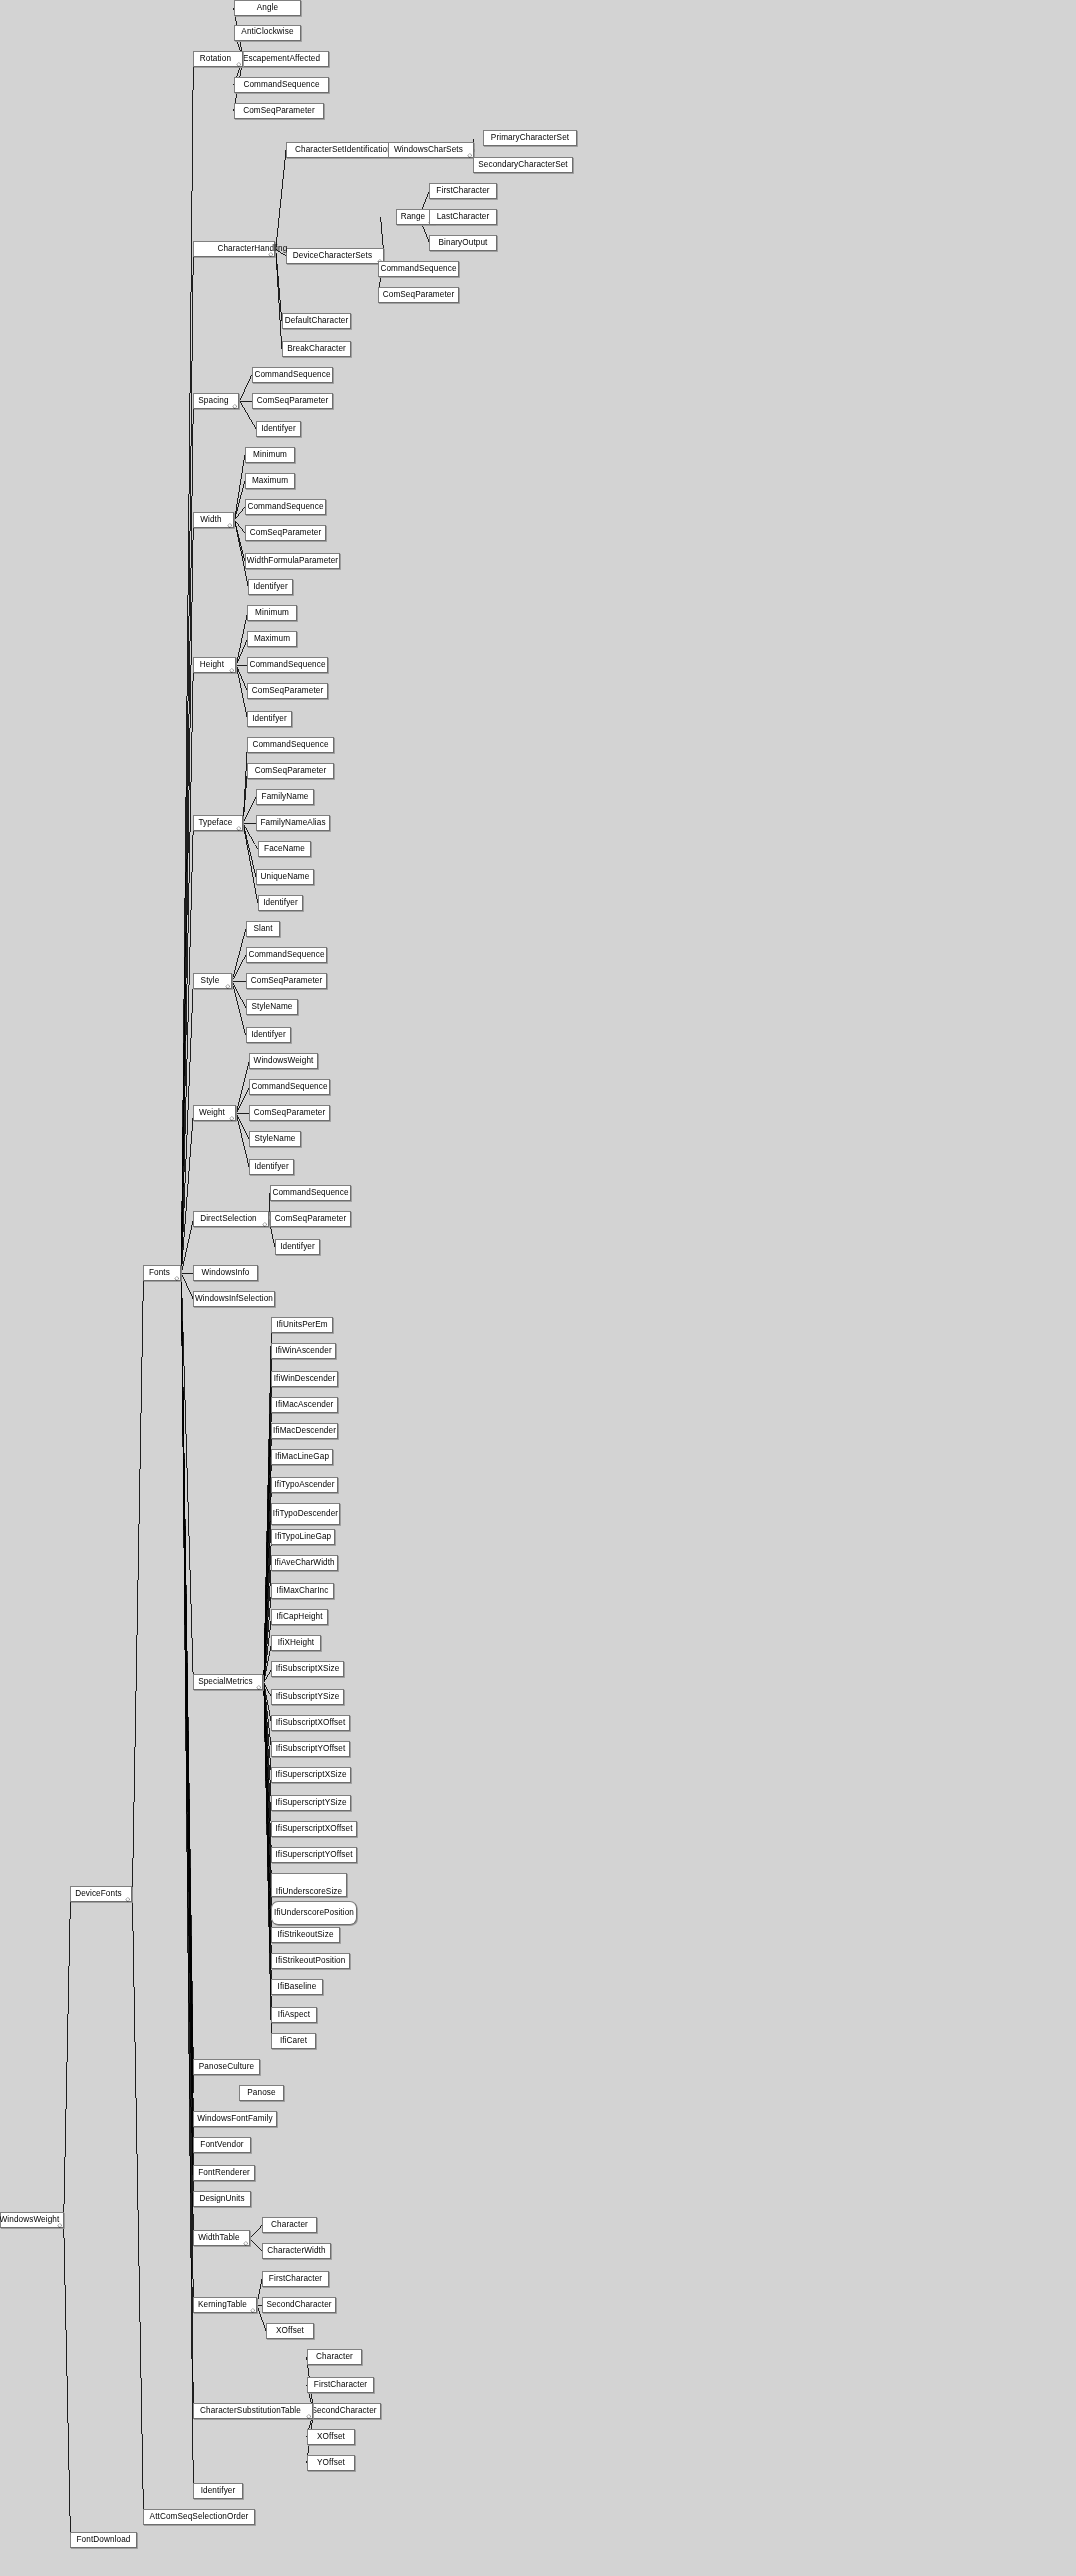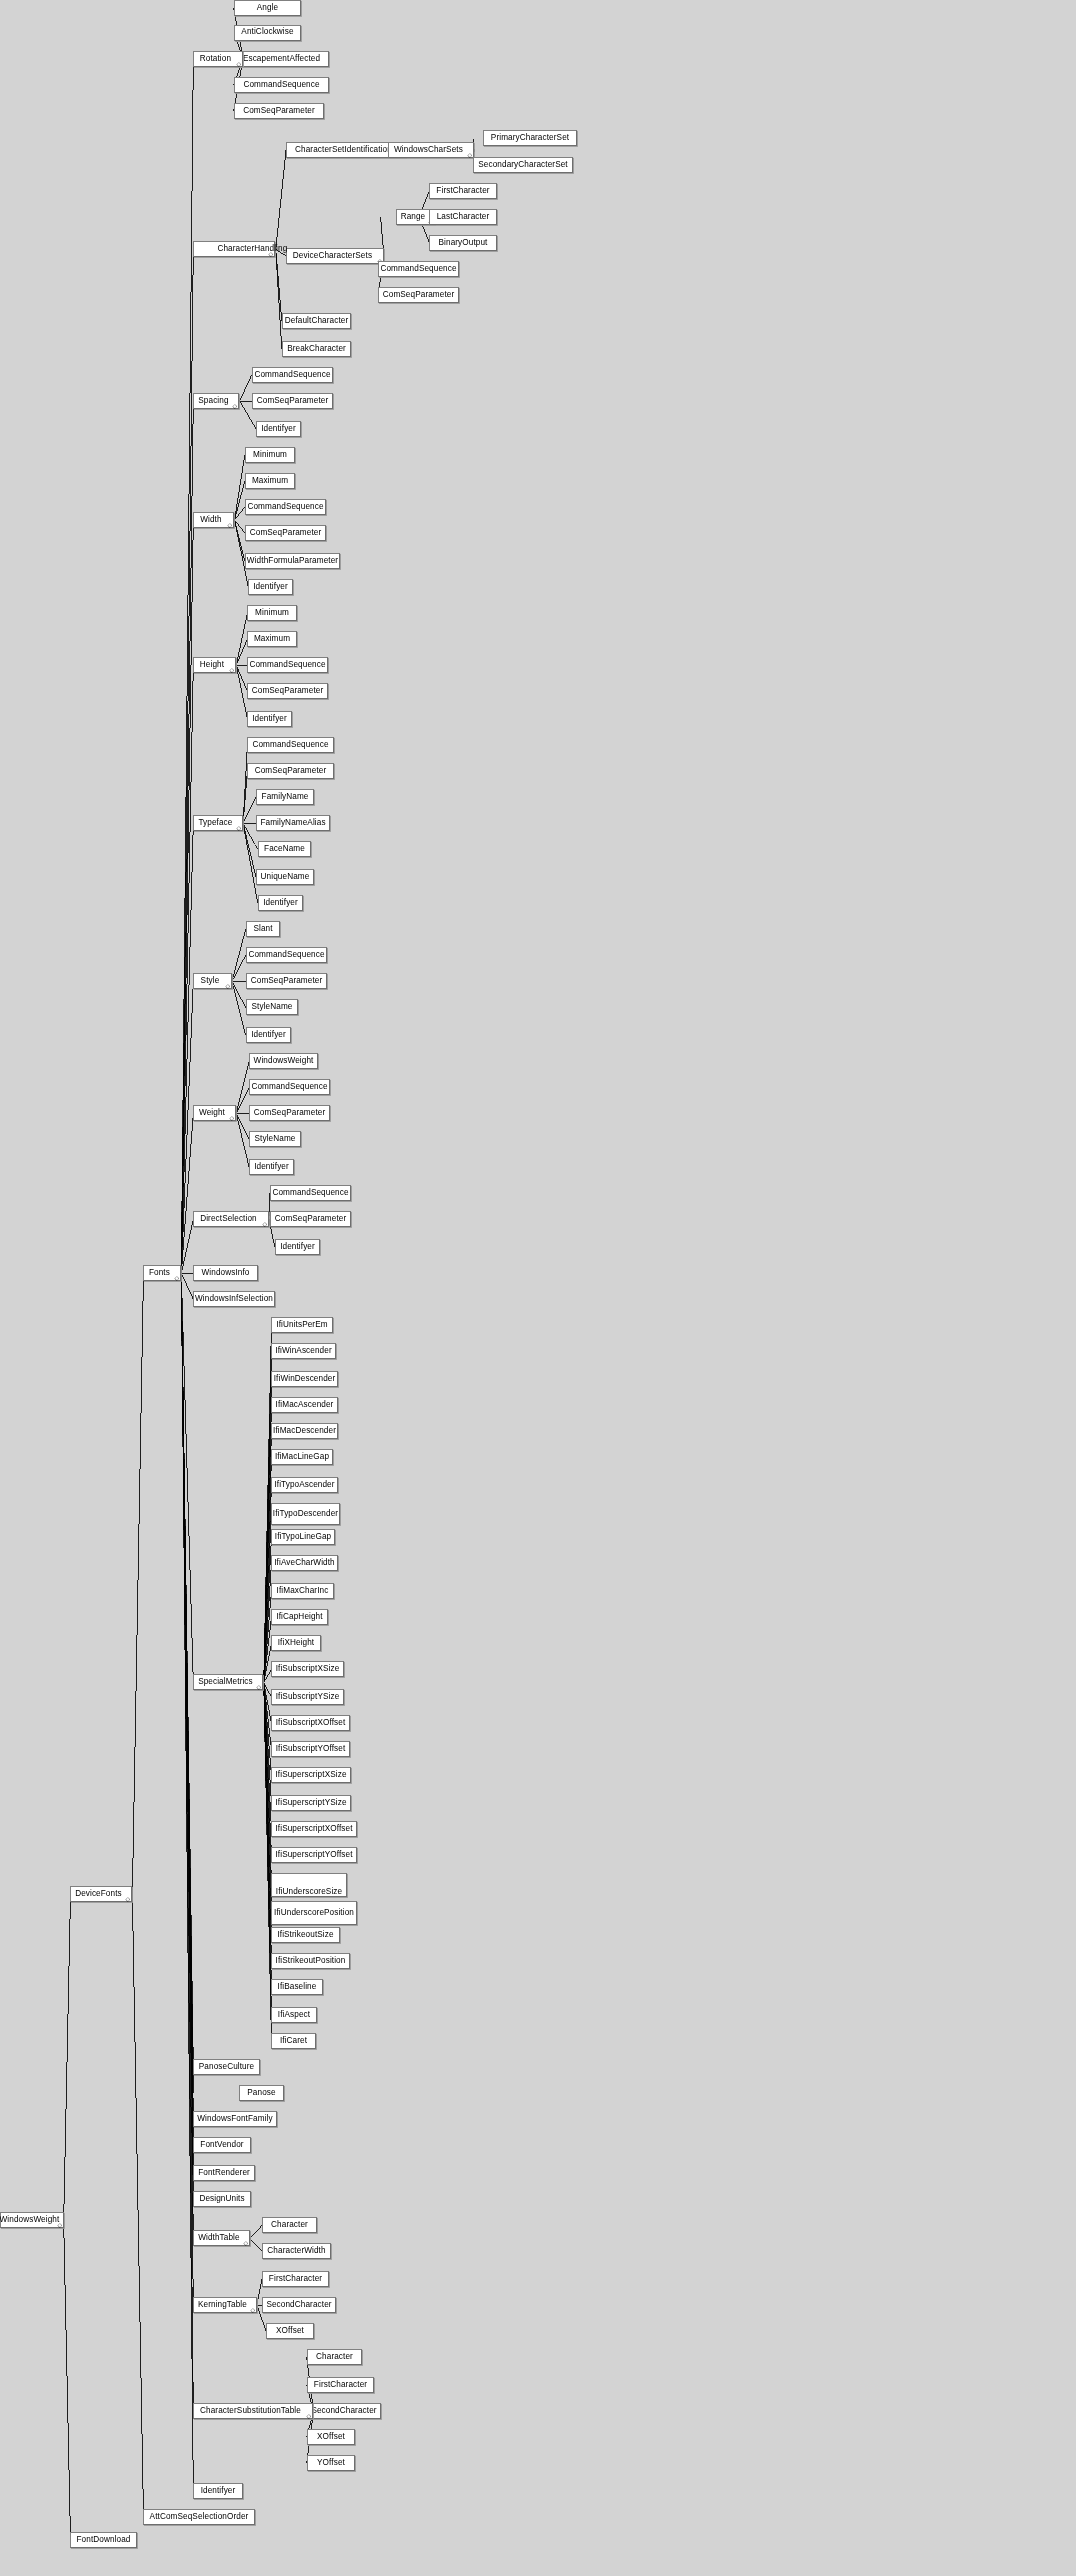--- a/index.html
+++ b/index.html
@@ -441,21 +441,21 @@
       </div>
       <div class="node" style="left: 271px; top: 1821px; width: 86px; height: 16px;">
         <span class="label">IfiSuperscriptXOffset</span>
       </div>
       <div class="node" style="left: 271px; top: 1847px; width: 86px; height: 16px;">
         <span class="label">IfiSuperscriptYOffset</span>
       </div>
       <div class="node" style="left: 271px; top: 1873px; width: 76px; height: 24px; align-items: flex-end;">
         <span class="label">IfiUnderscoreSize</span>
       </div>
-      <div class="node" style="left: 271px; top: 1901px; width: 86px; height: 24px;">
+      <div class="node" style="left: 271px; top: 1901px; width: 86px; height: 24px; border-radius: 7px;">
         <span class="label">IfiUnderscorePosition</span>
       </div>
       <div class="node" style="left: 271px; top: 1927px; width: 69px; height: 16px;">
         <span class="label">IfiStrikeoutSize</span>
       </div>
       <div class="node" style="left: 271px; top: 1953px; width: 79px; height: 16px;">
         <span class="label">IfiStrikeoutPosition</span>
       </div>
       <div class="node" style="left: 271px; top: 1979px; width: 52px; height: 16px;">
         <span class="label">IfiBaseline</span>

